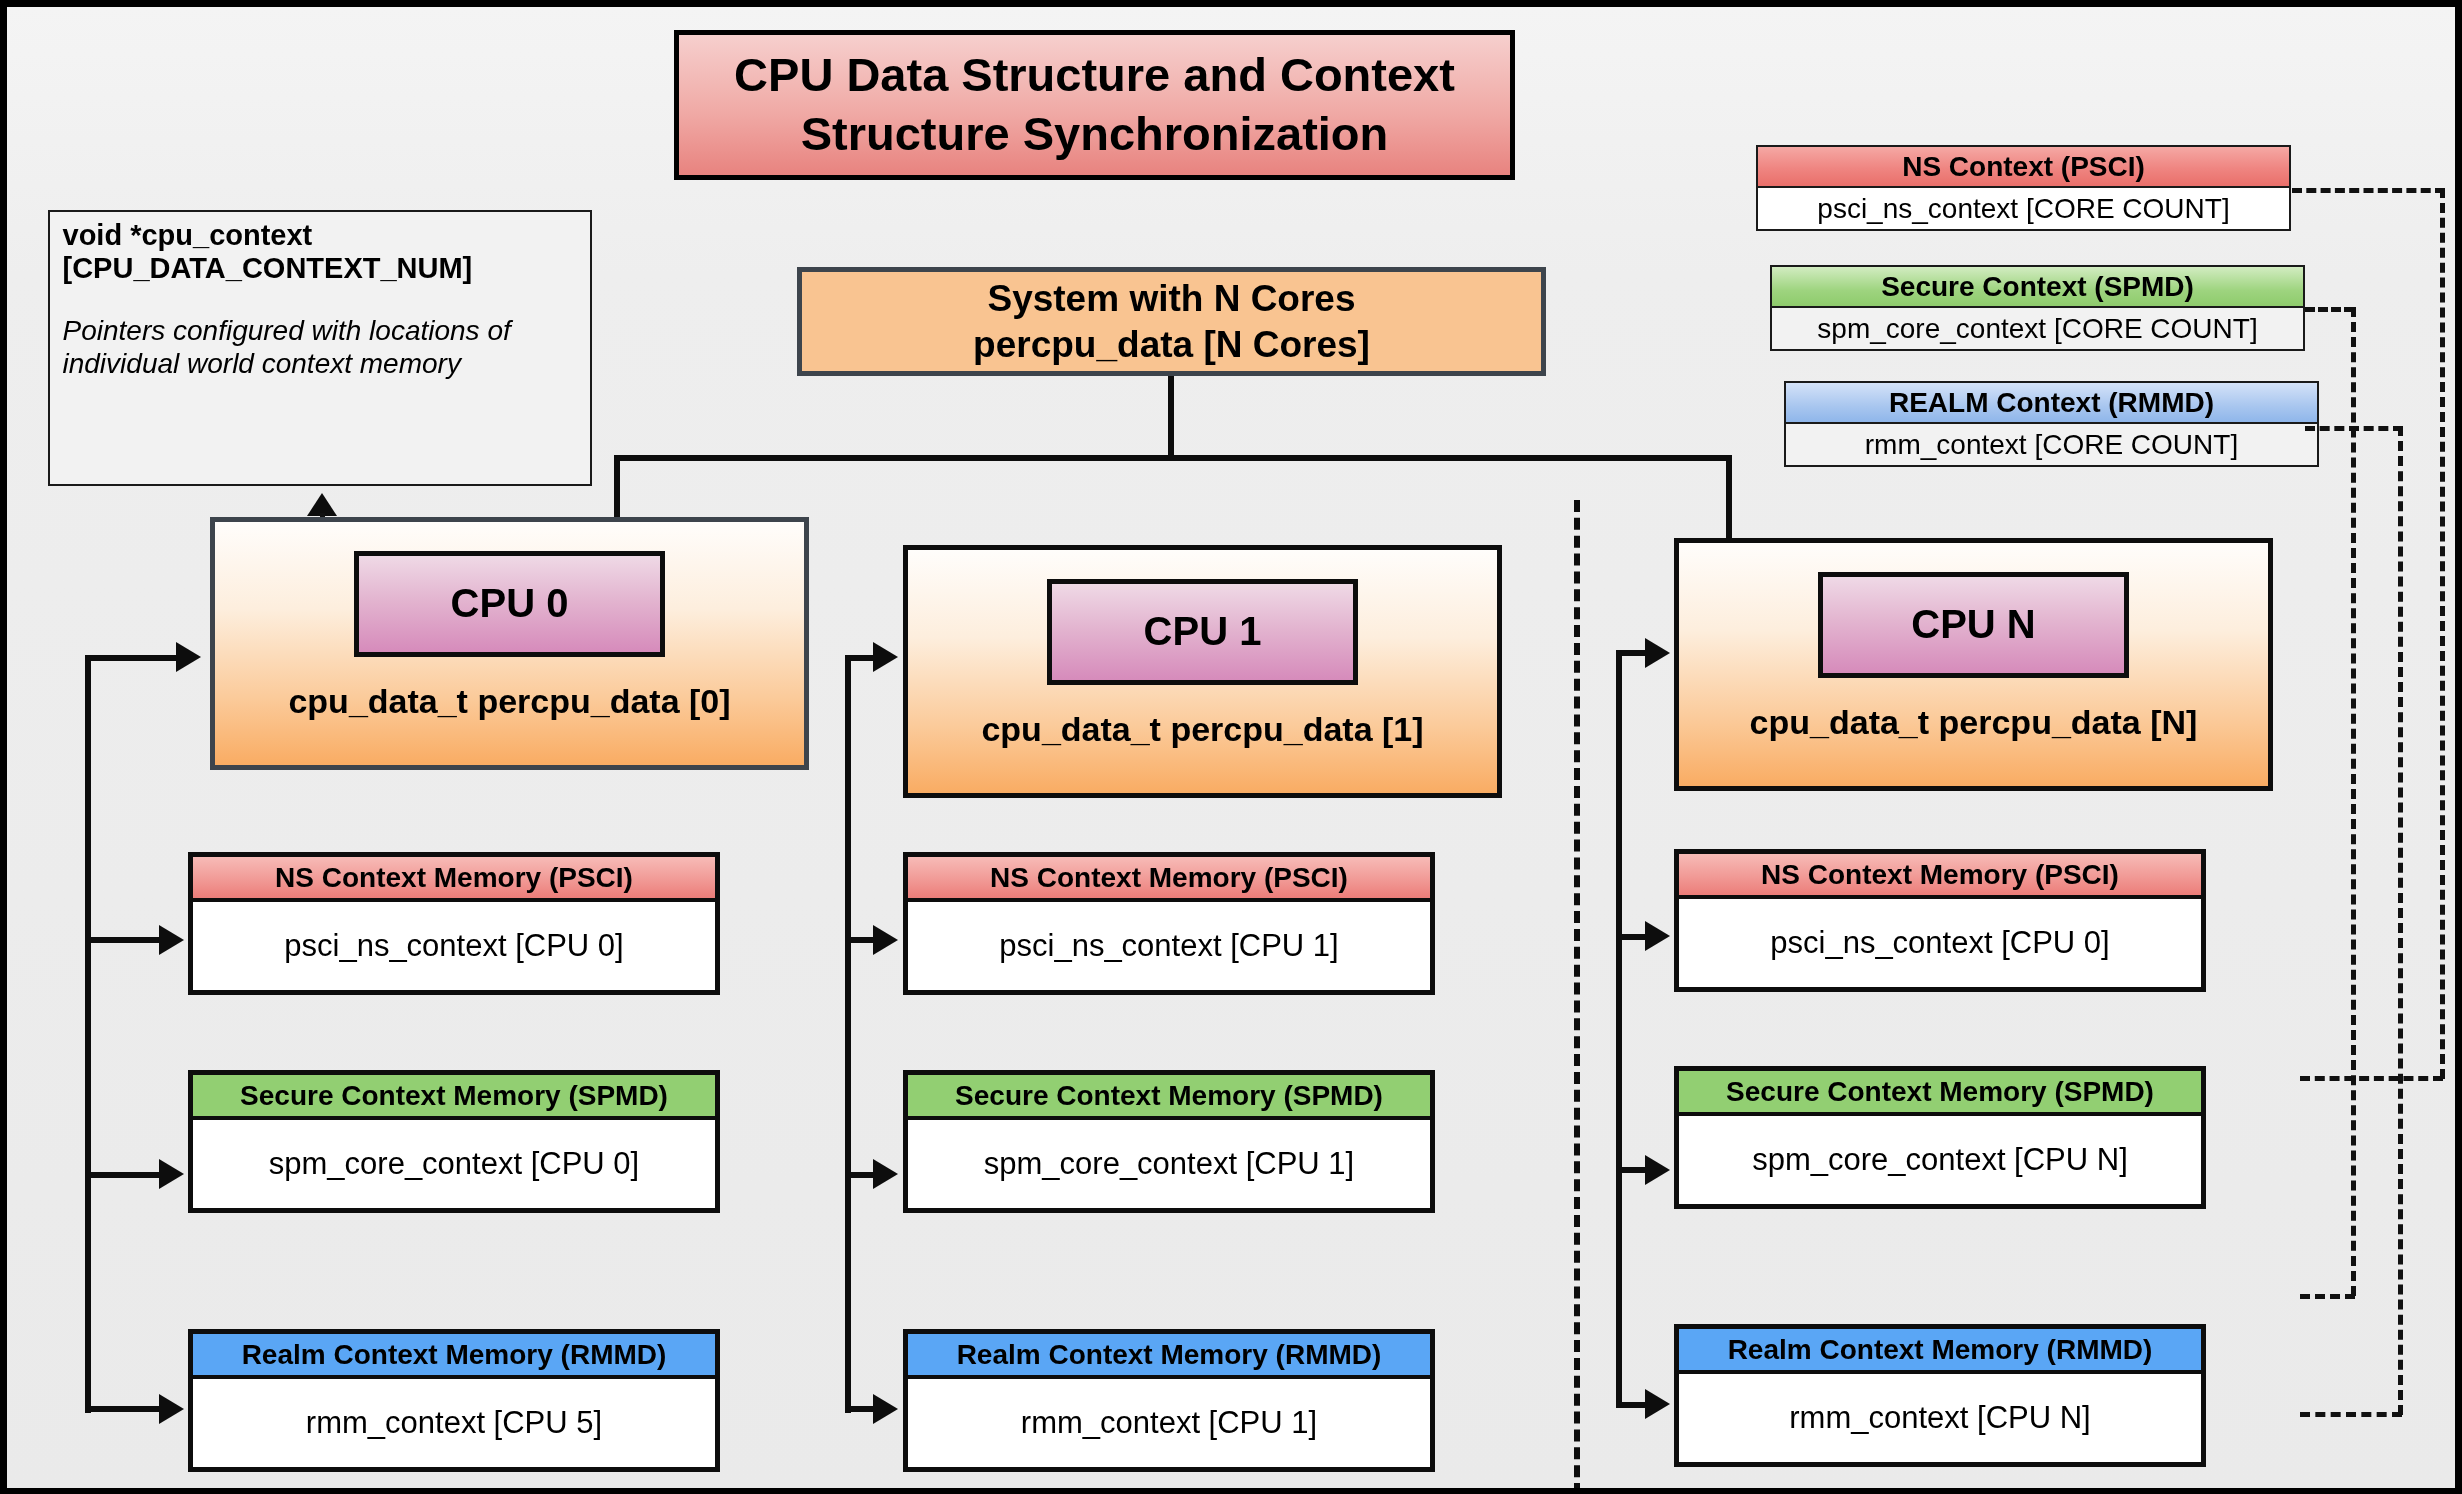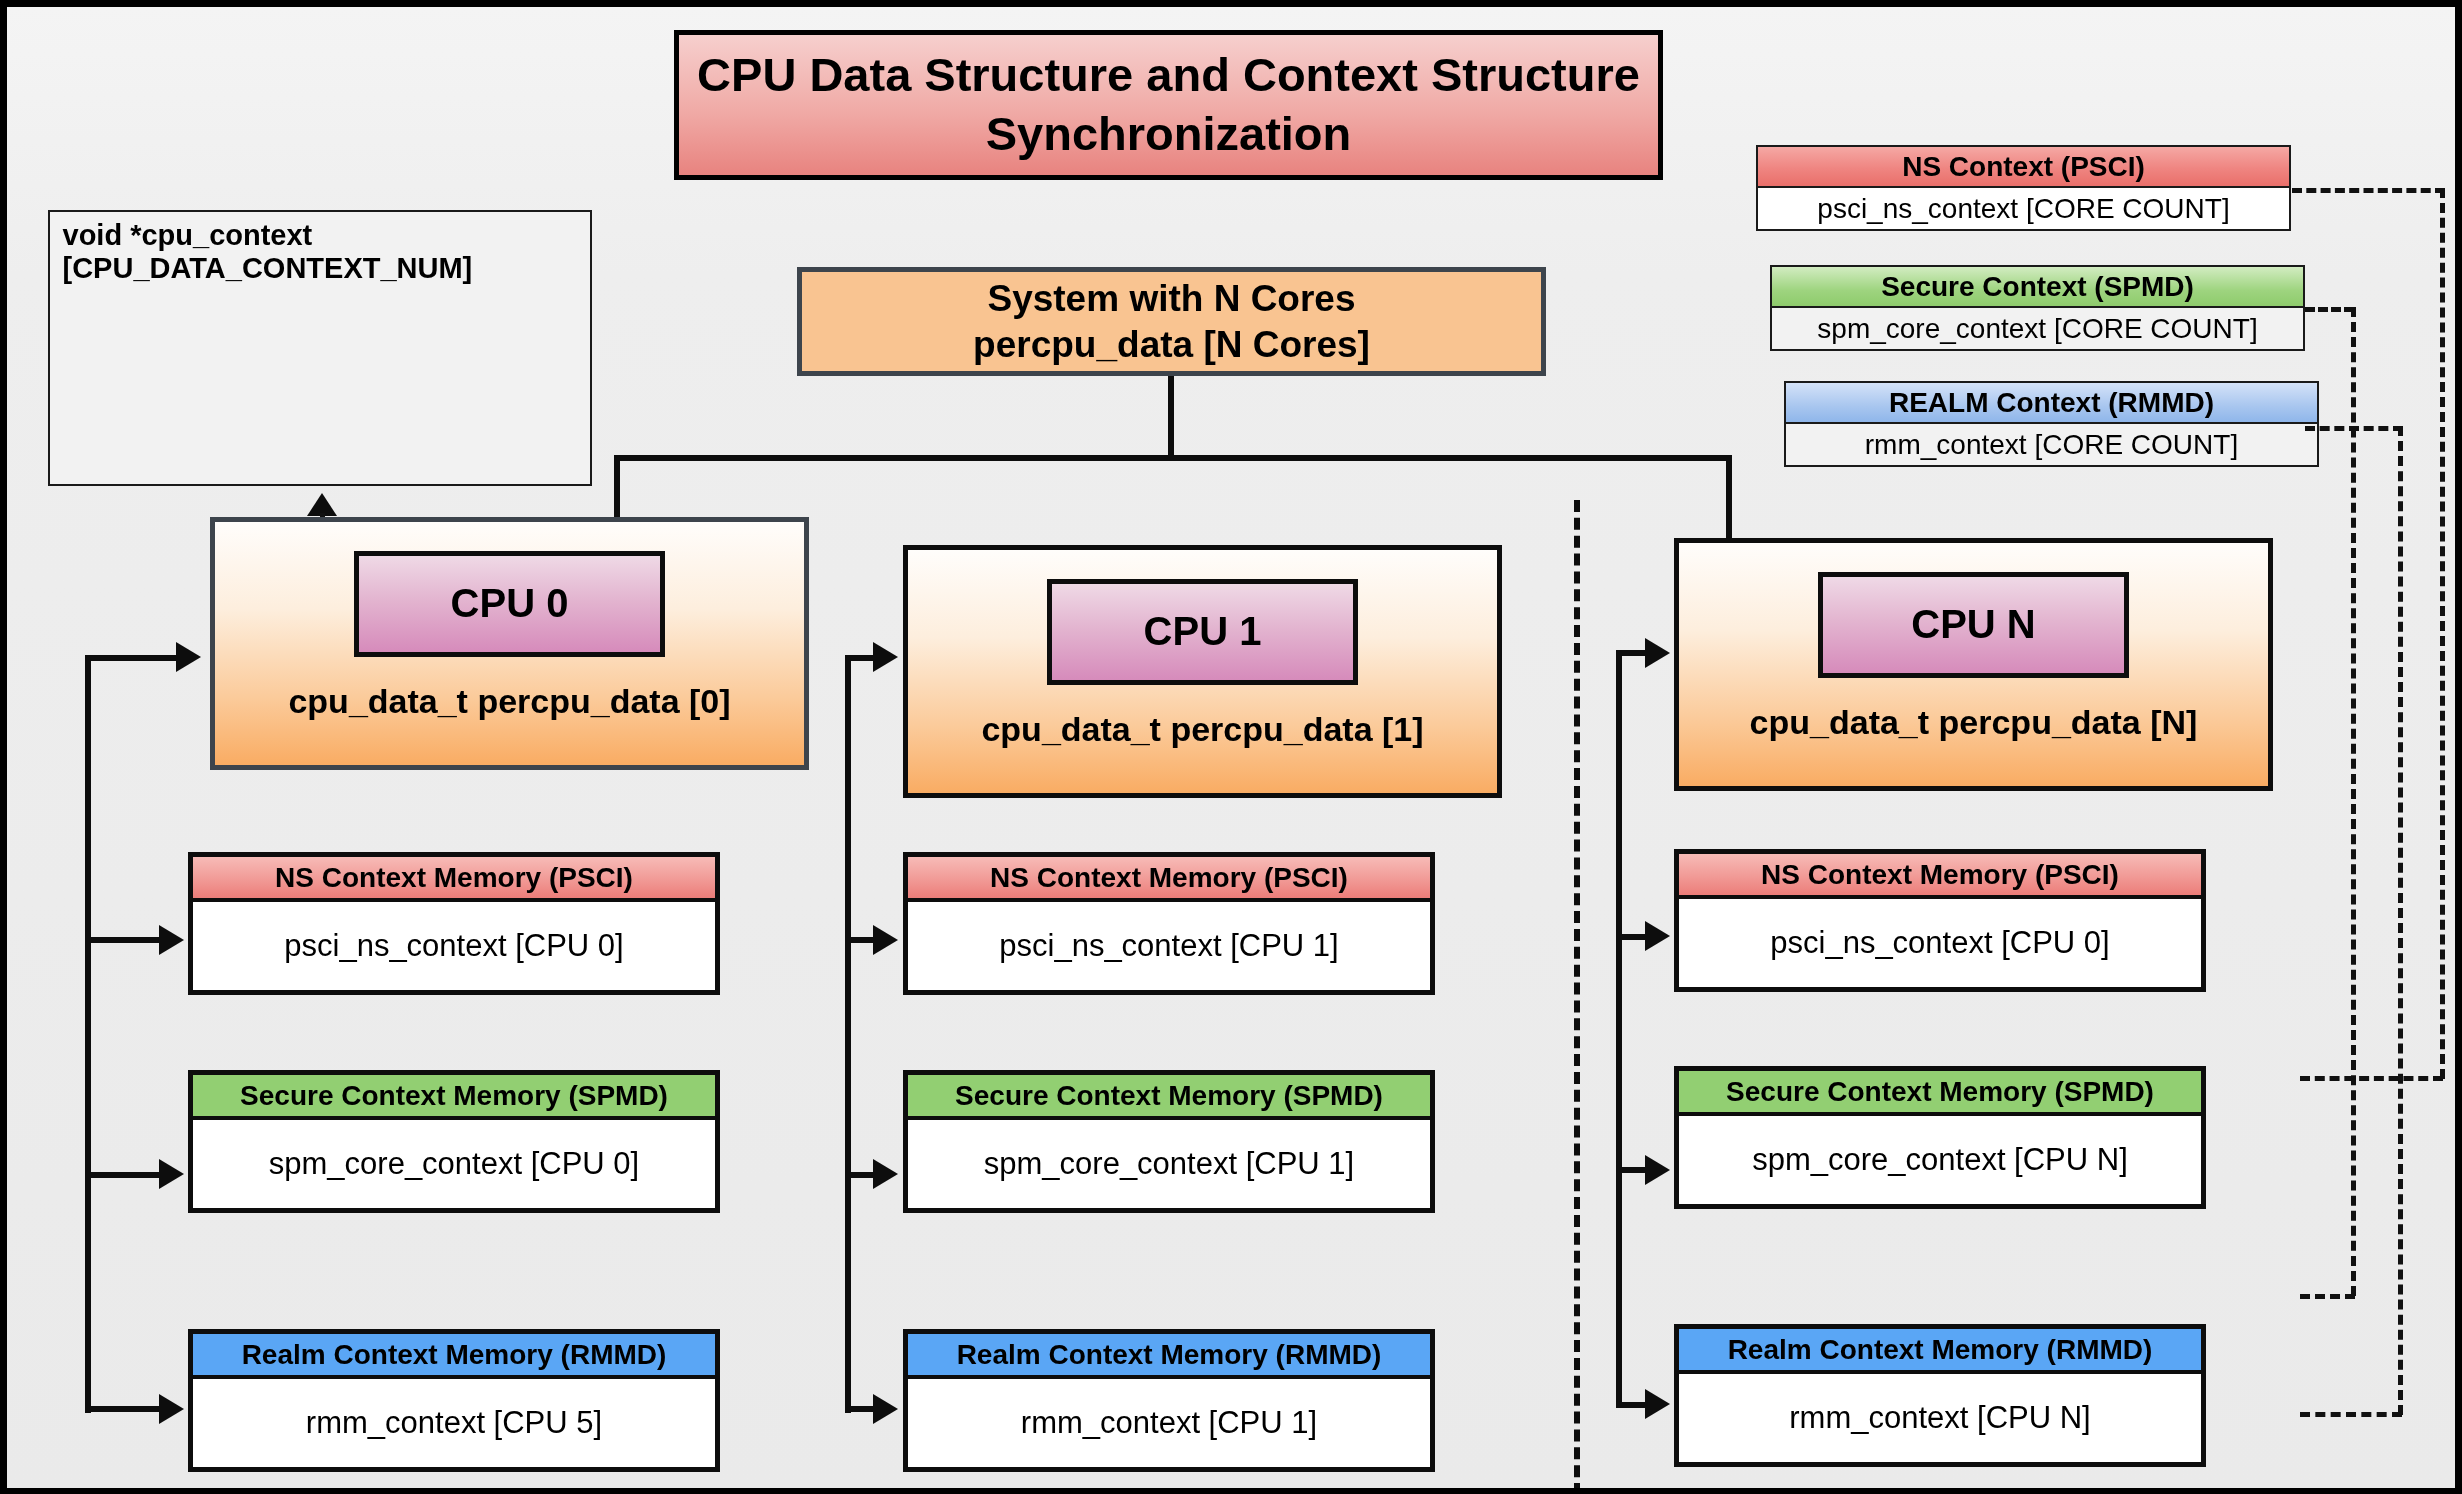--- a/index.html
+++ b/index.html
@@ -22,21 +22,21 @@
     position: absolute;
     inset: 0;
     background: linear-gradient(180deg, #f4f4f4 0%, #eeeeee 18%, #ececec 60%, #eaeaea 100%);
     pointer-events: none;
   }
 
   .node { position: absolute; box-sizing: border-box; }
 
   
   #title-box {
-    left: 667px; top: 23px; width: 989px; height: 150px;
+    left: 667px; top: 23px; width: 841px; height: 150px;
     border: 5.3px solid #000;
     background: linear-gradient(180deg, #f6cfcd 0%, #f0aaa6 55%, #e8837f 100%);
     display: flex; align-items: center; justify-content: center;
     text-align: center;
     font-weight: bold;
     font-size: 47px;
     line-height: 1.25;
     color: #000;
     padding: 0 12.5px;
   }
@@ -190,20 +190,21 @@
 <body>
 
 <div id="canvas">
   <div id="bgwash"></div>
 
   <div class="node" id="title-box">CPU Data Structure and Context Structure Synchronization</div>
 
   <div class="node" id="cpu-data-t">
     <div id="cpu-data-t-body">
       <div class="cdt-field">void  *cpu_context [CPU_DATA_CONTEXT_NUM]</div>
+      <div class="cdt-note">Pointers configured with locations of individual world context memory</div>
     </div>
   </div>
 
   <div class="arrow-u" style="left:300px; top:486px;"></div>
   <div class="dash-v-thin" style="left:313px; top:506px; height:16px;"></div>
   <div class="arrow-d" style="left:300px; top:517px;"></div>
 
   <div class="node" id="system-box">
     <div>
       <div>System with N Cores</div>

